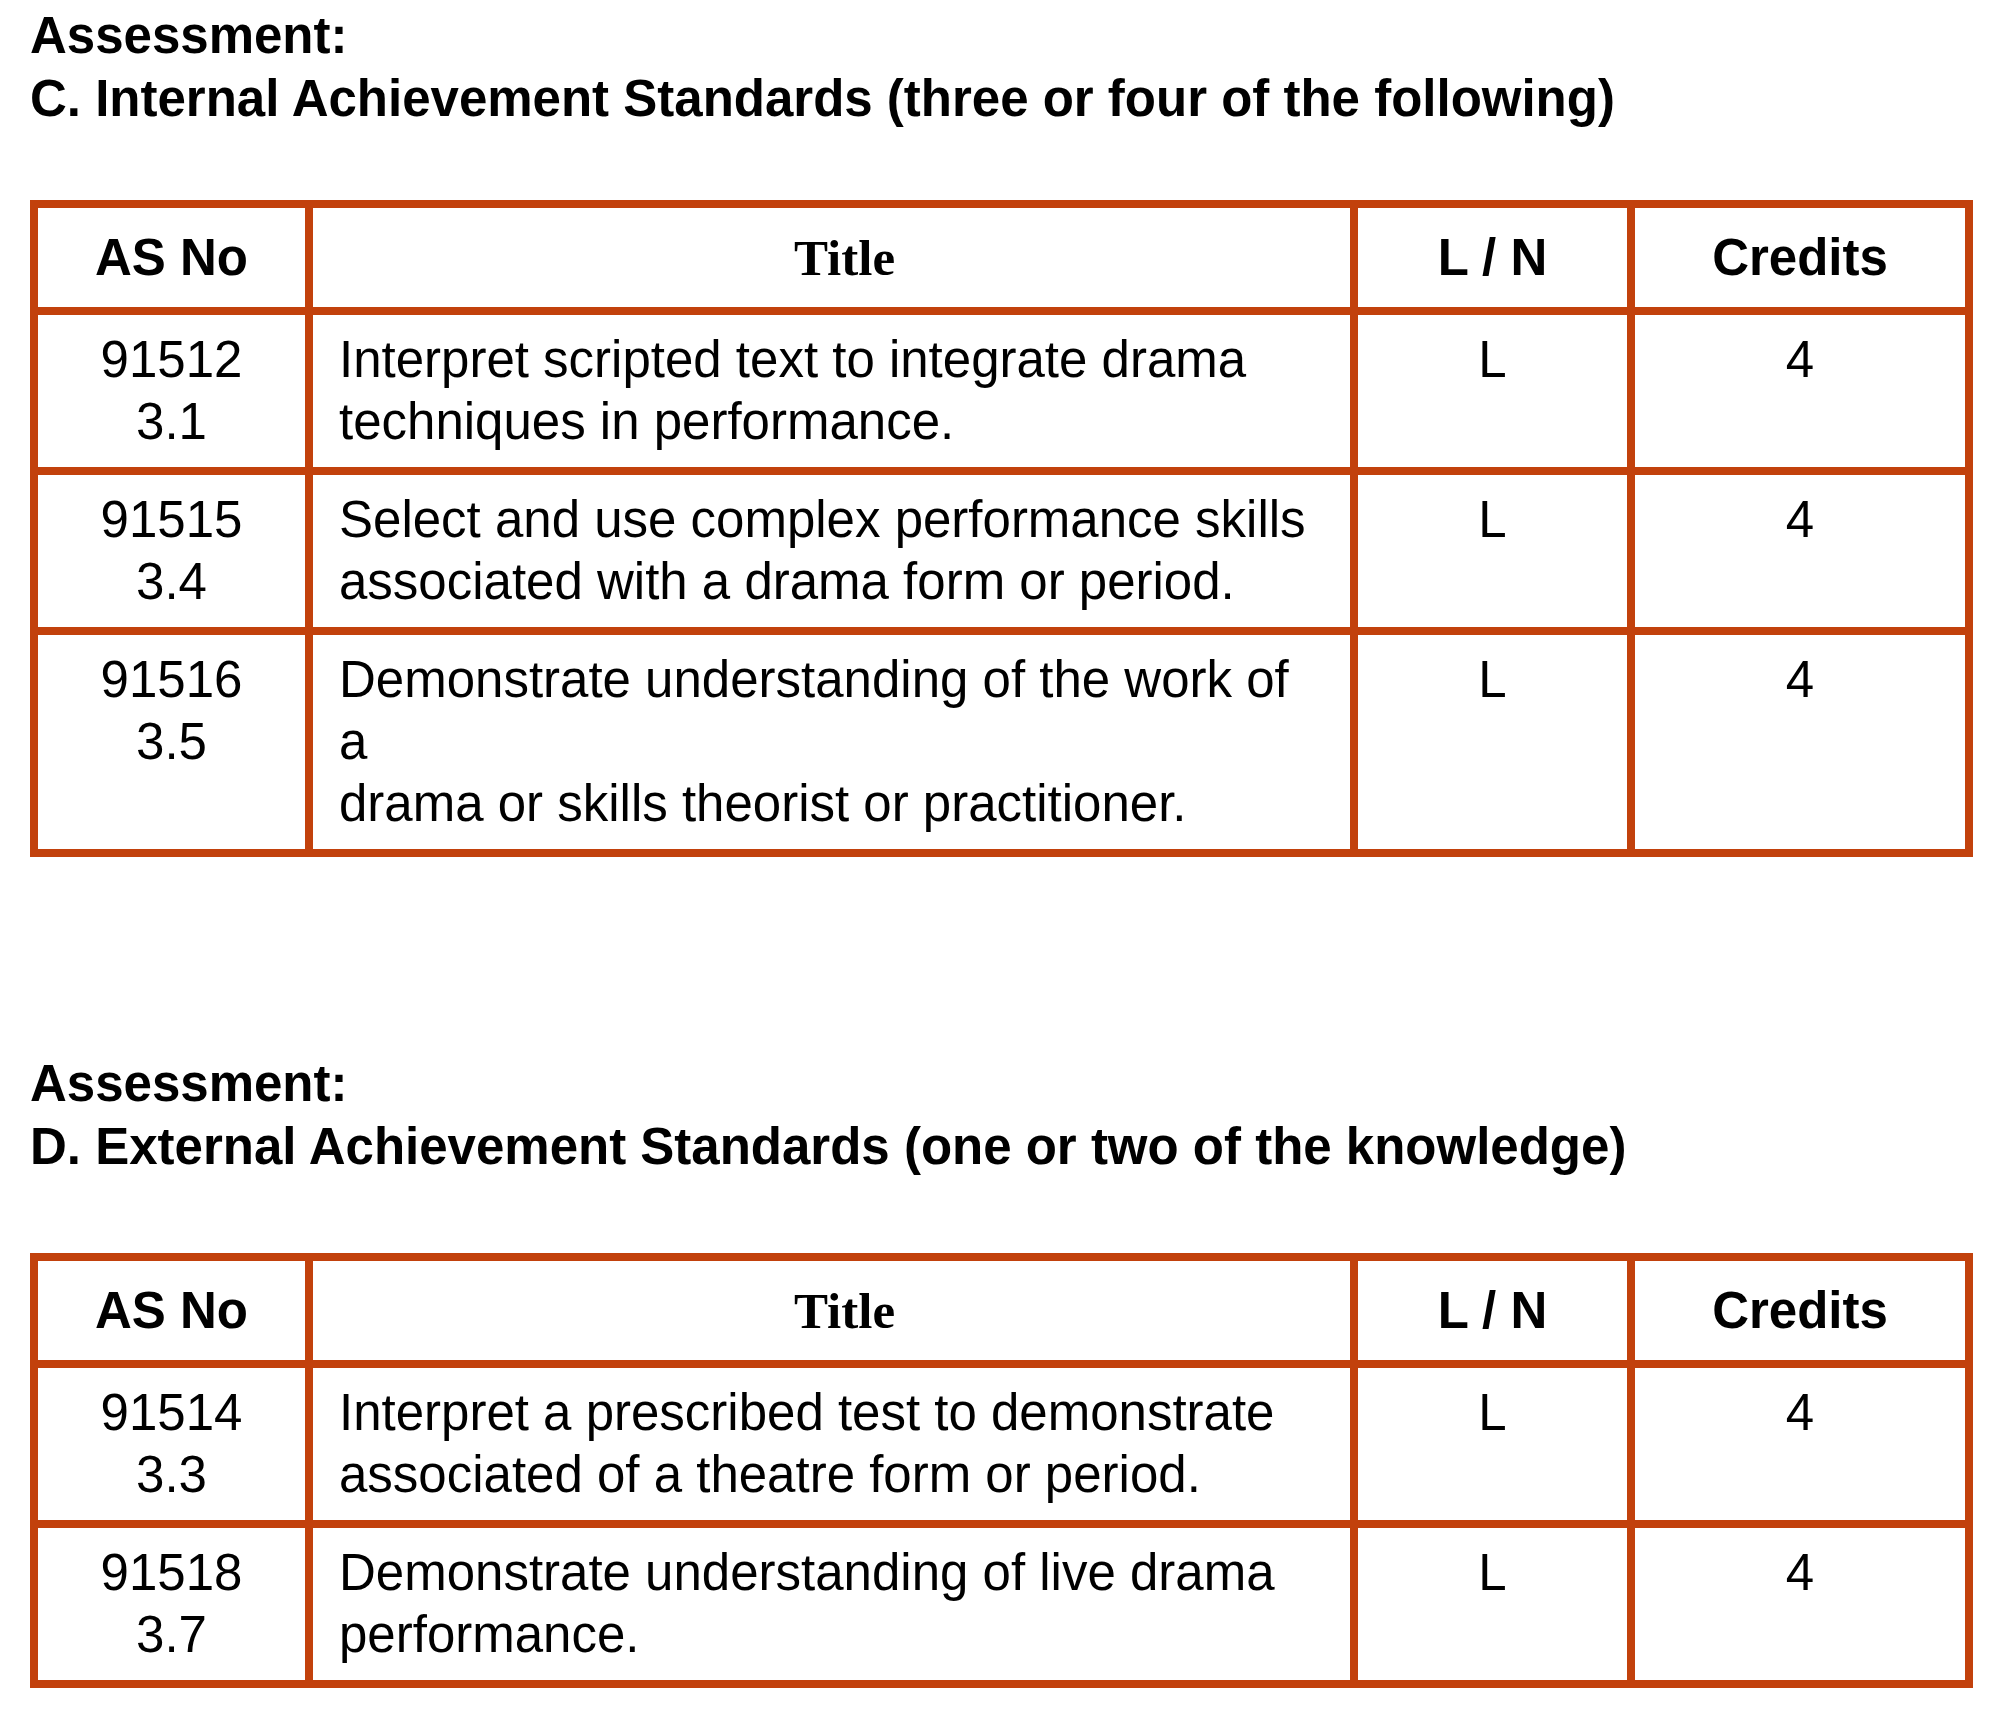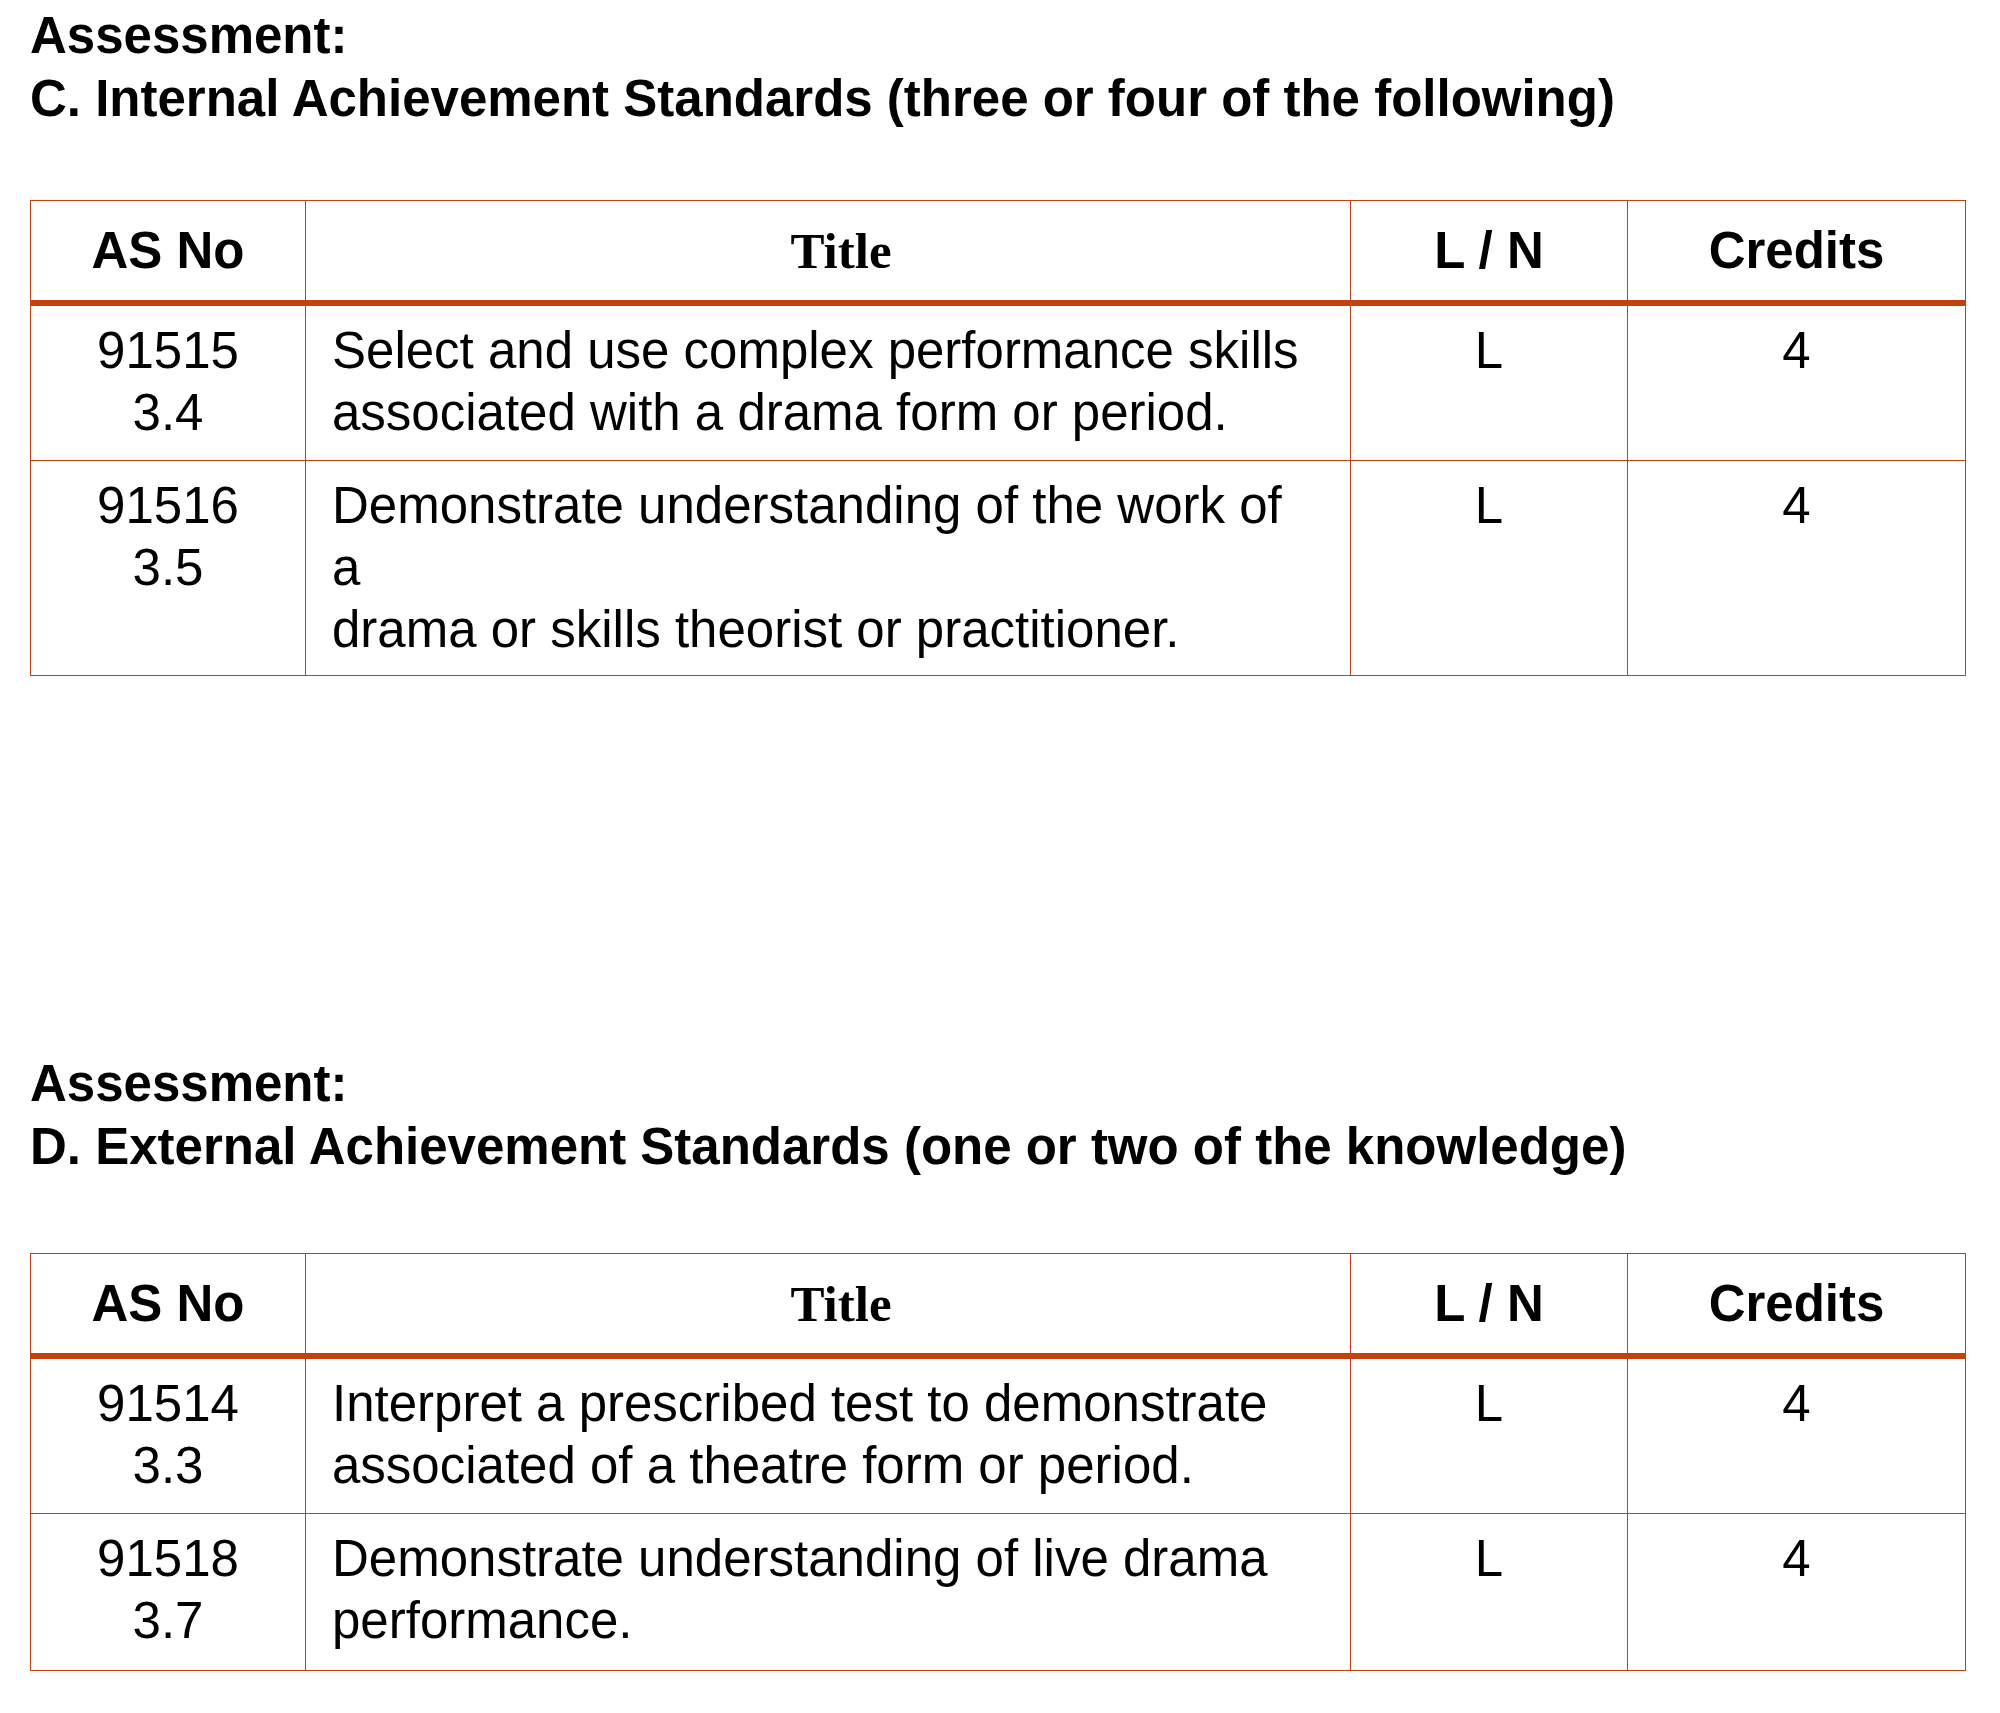--- a/index.html
+++ b/index.html
@@ -37,21 +37,21 @@
   #table-c { top: 200px; }
   #table-d { top: 1253px; }
 
   col.col-asno    { width: 275px; }
   col.col-title   { width: 1045px; }
   col.col-ln      { width: 277px; }
   col.col-credits { width: 338px; }
 
   table.standards th,
   table.standards td {
-    border: 1px solid #c2410c;
+    border: 8px solid #c2410c;
     font-size: 51px;
   }
   table.standards th {
     border-bottom-width: 6px;
     height: 99px;
     font-weight: bold;
     text-align: center;
     vertical-align: middle;
     padding: 0;
   }
@@ -87,20 +87,32 @@
       <col class="col-title">
       <col class="col-ln">
       <col class="col-credits">
   </colgroup>
   <tbody>
       <tr class="header-row">
     <th>AS No</th>
     <th class="title-col">Title</th>
     <th>L / N</th>
     <th>Credits</th>
+  </tr>
+  <tr class="body-row">
+    <td>
+      <div>91512</div>
+      <div>3.1</div>
+    </td>
+    <td class="title-cell">
+      <div>Interpret scripted text to integrate drama</div>
+      <div>techniques in performance.</div>
+    </td>
+    <td>L</td>
+    <td>4</td>
   </tr>
   <tr class="body-row">
     <td>
       <div>91515</div>
       <div>3.4</div>
     </td>
     <td class="title-cell">
       <div>Select and use complex performance skills</div>
       <div>associated with a drama form or period.</div>
     </td>

